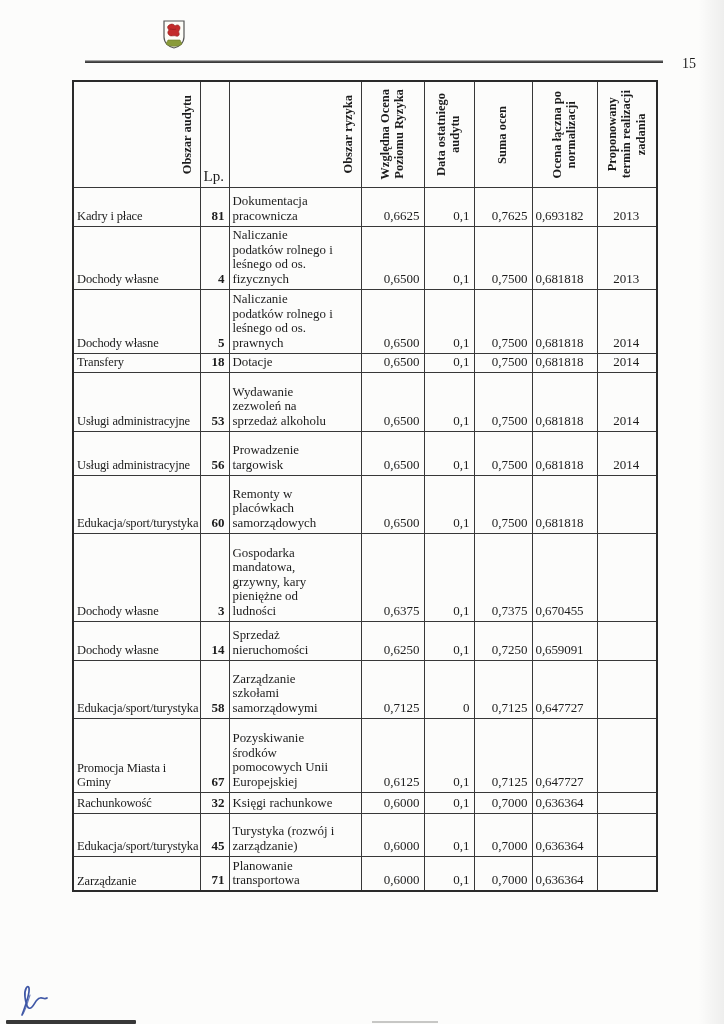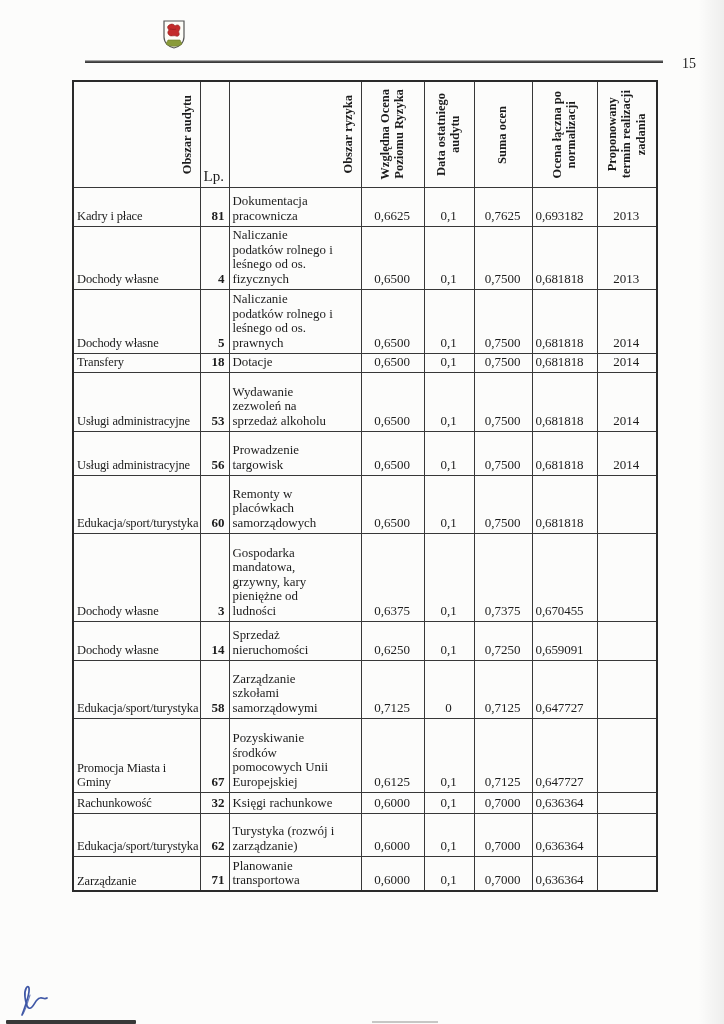--- a/index.html
+++ b/index.html
@@ -60,21 +60,21 @@
   }
   .th-flex{display:flex;height:100%;}
   .th-right{justify-content:flex-end;align-items:center;padding-right:1px;}
   .th-center{justify-content:center;align-items:center;}
   .th-area-wrap{height:100px;}
   .th-lp{font-weight:normal;text-align:left;font-size:15px;padding-left:3px;}
 
   .c-area{white-space:pre;font-size:12.5px;letter-spacing:-0.15px;line-height:1.16;text-align:left;}
   .c-lp{font-weight:bold;text-align:right;padding-right:4px;font-size:13px;}
   .c-risk{white-space:pre;font-size:12.9px;line-height:1.13;text-align:left;padding-left:5px;}
-  .c-num{text-align:center;padding-right:5px;}
+  .c-num{text-align:right;padding-right:5px;}
   .c-ocena{font-weight:normal;text-align:left;padding-left:3px;letter-spacing:-0.1px;}
   .c-year{text-align:center;padding-right:6px;}
 
   
   .signature{position:absolute;left:14px;top:981px;width:44px;height:40px;}
   .scan-strip-left{
     position:absolute;left:6px;bottom:0;width:130px;height:4px;
     background:#383838;border-radius:1px;
   }
   .scan-strip-mid{
@@ -295,21 +295,21 @@
           <td class="c-lp">32</td>
           <td class="c-risk">Księgi rachunkowe</td>
           <td class="c-num">0,6000</td>
           <td class="c-num">0,1</td>
           <td class="c-num">0,7000</td>
           <td class="c-ocena">0,636364</td>
           <td class="c-year"></td>
         </tr>
         <tr style="height: 43px;">
           <td class="c-area">Edukacja/sport/turystyka</td>
-          <td class="c-lp">62</td>
+          <td class="c-lp">45</td>
           <td class="c-risk">Turystyka (rozwój i
 zarządzanie)</td>
           <td class="c-num">0,6000</td>
           <td class="c-num">0,1</td>
           <td class="c-num">0,7000</td>
           <td class="c-ocena">0,636364</td>
           <td class="c-year"></td>
         </tr>
         <tr style="height: 35px;">
           <td class="c-area">Zarządzanie</td>

